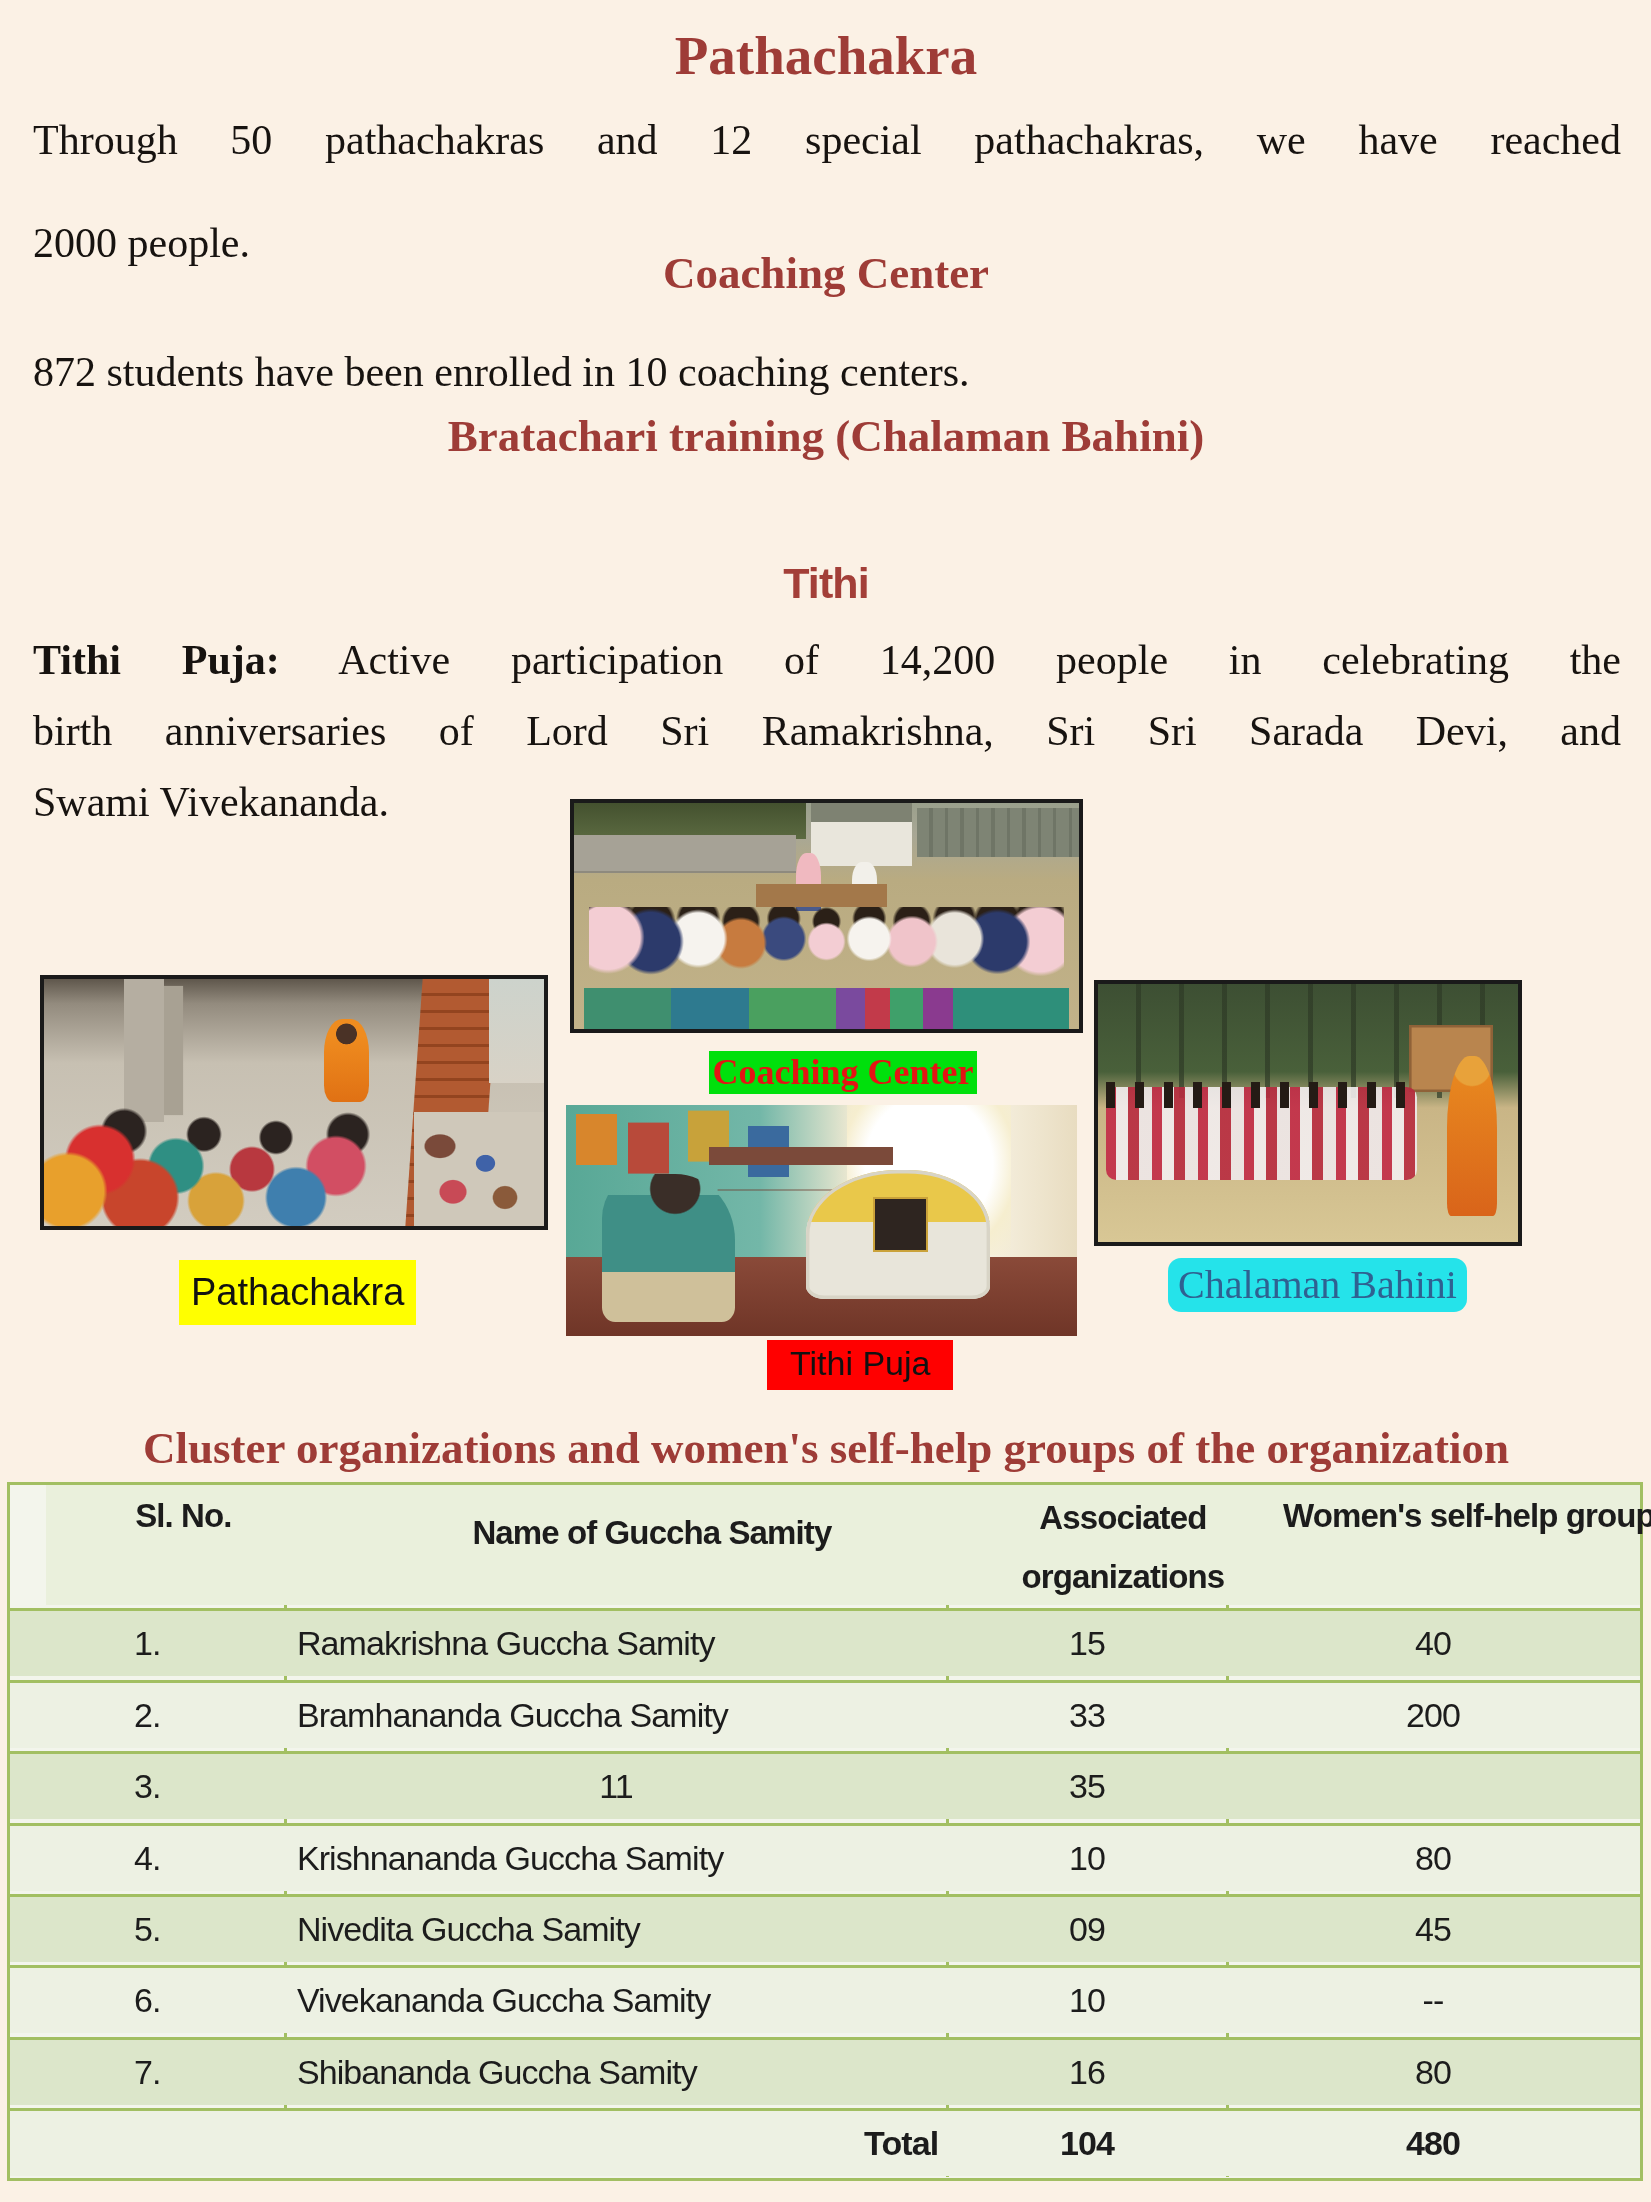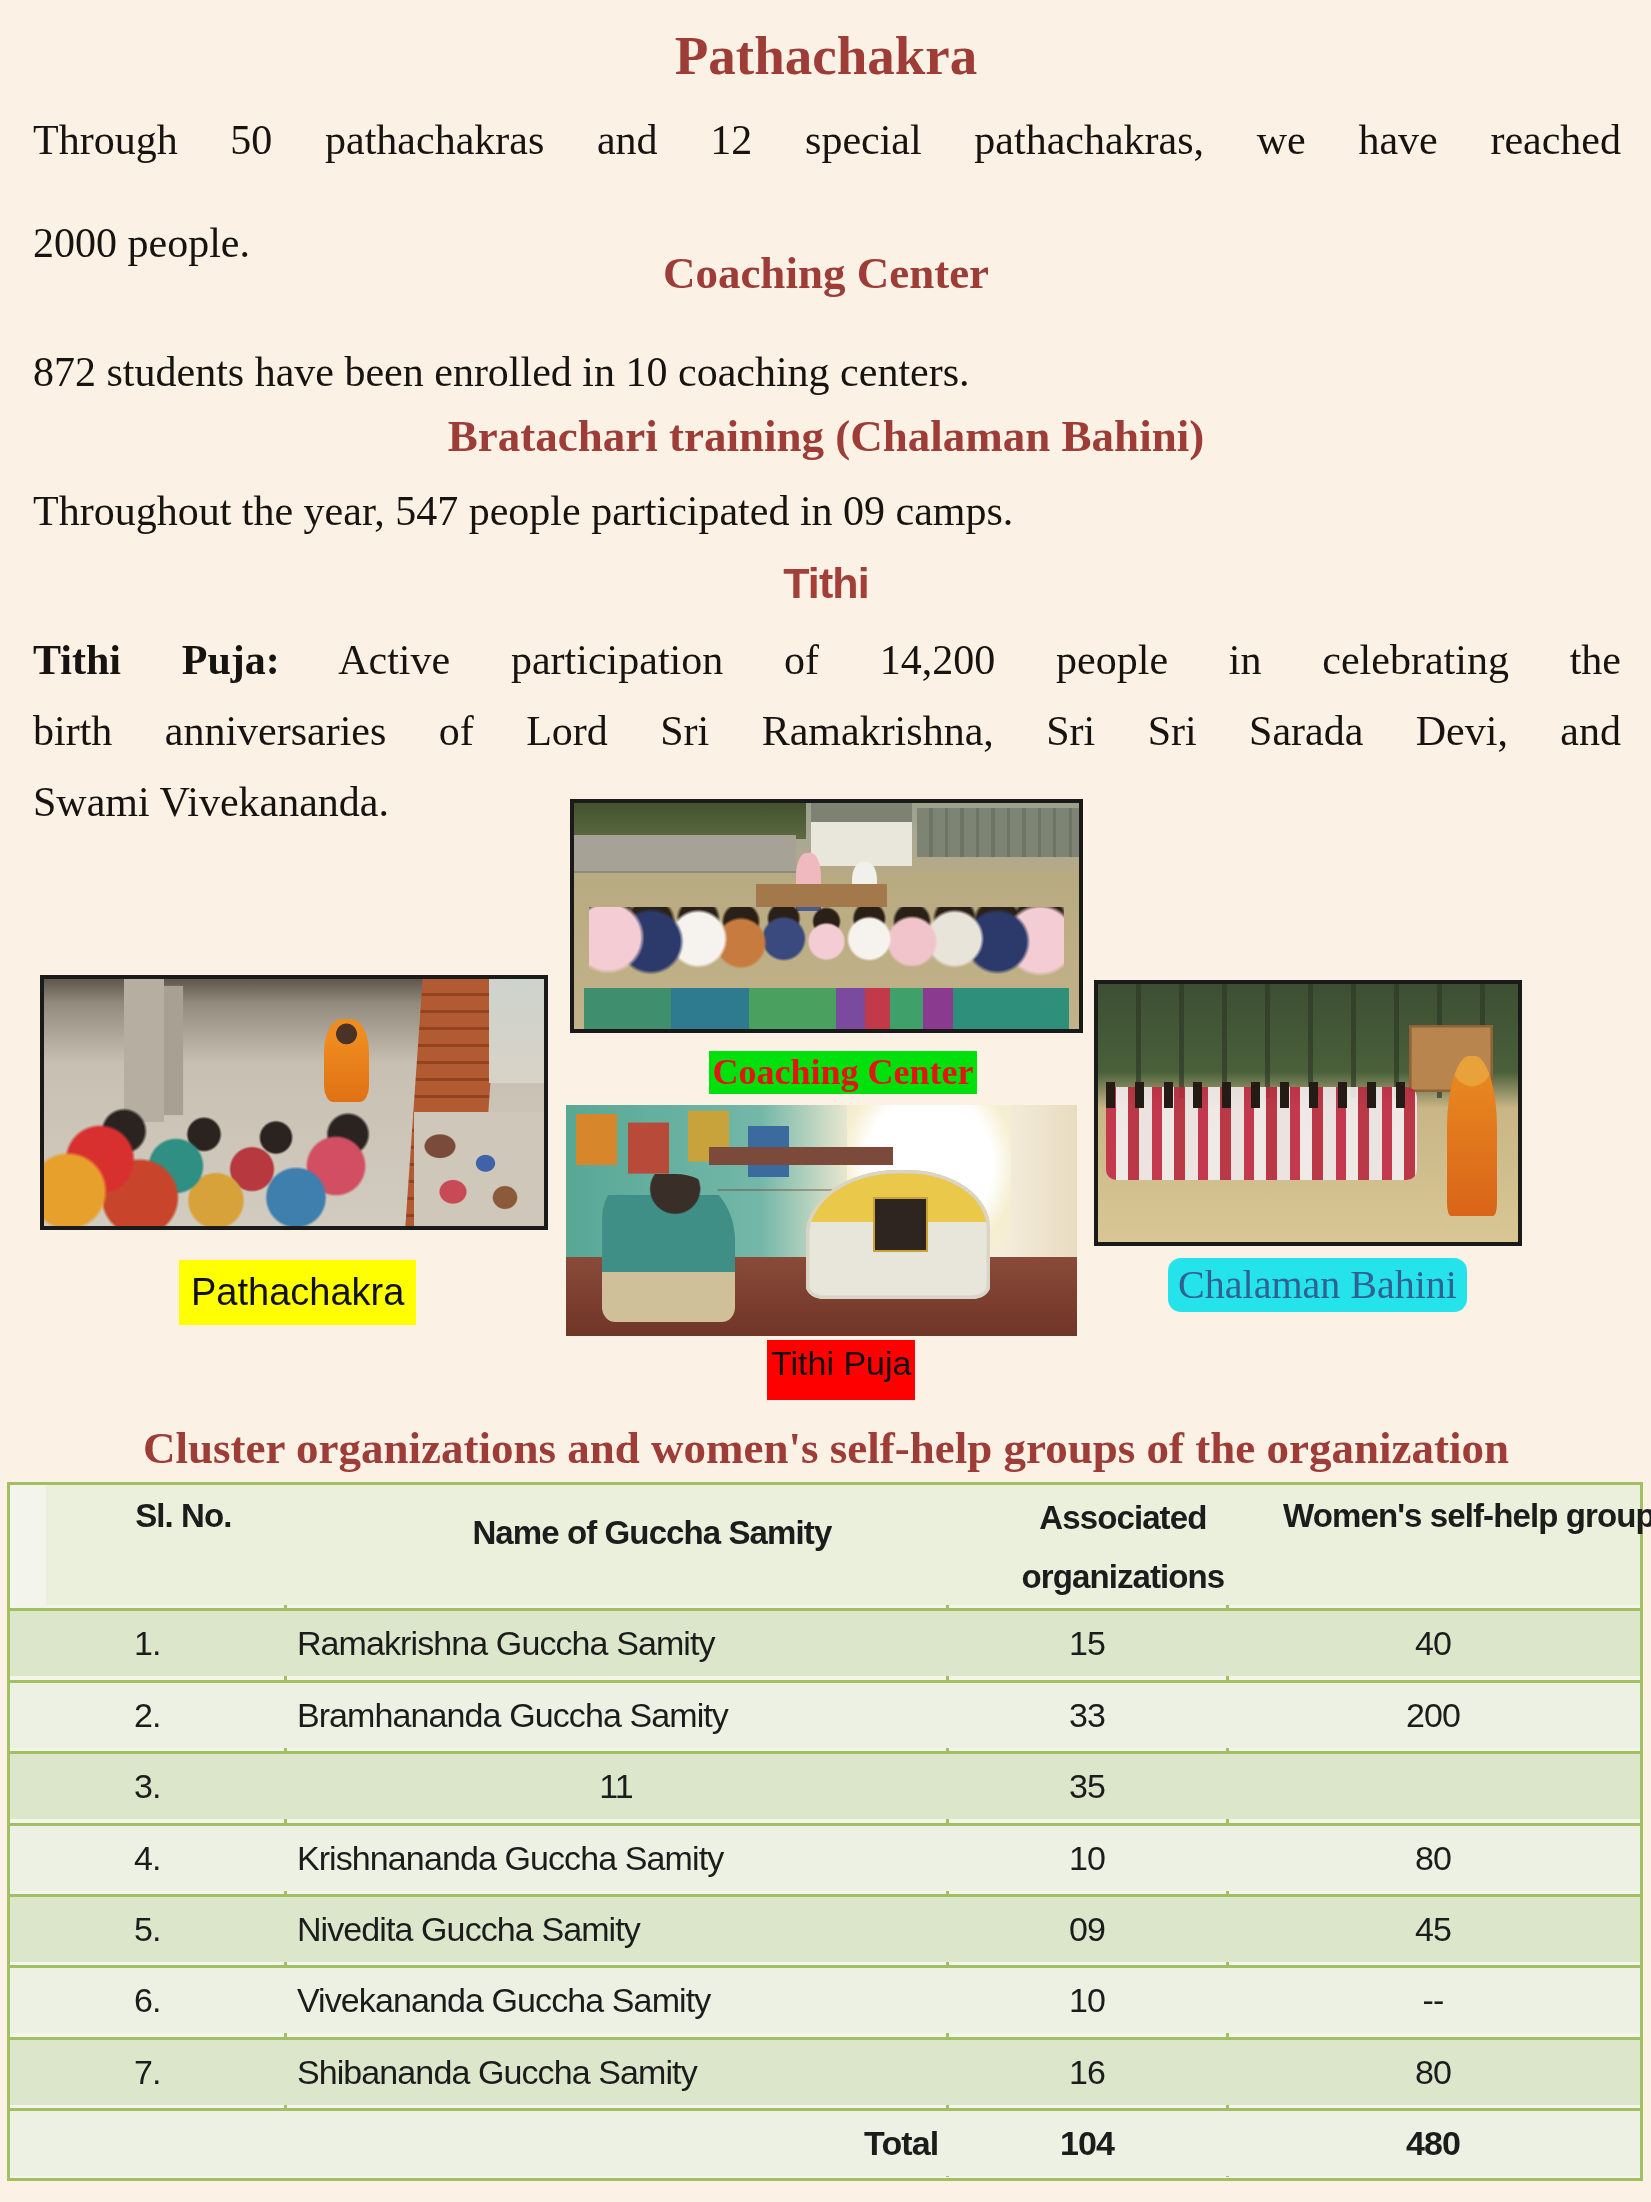--- a/index.html
+++ b/index.html
@@ -54,21 +54,20 @@
 
   <div class="abs bodyline just" style="top:114px;">Through 50 pathachakras and 12 special pathachakras, we have reached</div>
   <div class="abs bodyline" style="top:217px;">2000 people.</div>
 
   <div class="abs heading" style="top:248px;">Coaching Center</div>
 
   <div class="abs bodyline" style="top:346px;">872 students have been enrolled in 10 coaching centers.</div>
 
   <div class="abs heading" style="top:411px;">Bratachari training (Chalaman Bahini)</div>
 
-  <div class="abs bodyline" style="top:485px;">Throughout the year, 547 people participated in 09 camps.</div>
 
   <div class="abs heading sans-heading" style="top:559px;color:#a33f38;">Tithi</div>
 
   <div class="abs para" style="top:625px;">
     <span class="ln"><span class="b">Tithi Puja:</span> <span>Active participation of 14,200 people in celebrating the</span></span>
     <span class="ln">birth anniversaries of Lord Sri Ramakrishna, Sri Sri Sarada Devi, and</span>
     <span class="ln last">Swami Vivekananda.</span>
   </div>
 
   <div class="photo" style="left:40px;top:975px;width:508px;height:255px;">
@@ -152,21 +151,21 @@
     <div class="layer" style="left:2%;top:40%;width:74%;height:36%;background:
       repeating-linear-gradient(90deg,#c22a46 0 10.3px,#f3eef0 10.3px 22.4px,#b82a3f 22.4px 33px,#efe8ea 33px 46px);border-radius:10.3px;opacity:.9;"></div>
     <div class="layer" style="left:2%;top:38%;width:74%;height:10%;background:repeating-linear-gradient(90deg,#241b15 0 8.6px,transparent 8.6px 29px);"></div>
     <div class="layer" style="right:5%;top:28%;width:12%;height:62%;background:radial-gradient(circle at 50% 7%,#e8a23a 0 12%,transparent 13%),linear-gradient(180deg,#e8881f 10%,#d9641a 100%);border-radius:45% 45% 8% 8%;"></div>
   </div>
 
   <div class="cap" style="left:709px;top:1051px;width:268px;height:43px;line-height:43px;background:#00e00c;color:#e41414;font-weight:bold;font-size:36px;font-family:'Liberation Serif',serif;">Coaching Center</div>
 
   <div class="cap" style="left:179px;top:1260px;height:65px;line-height:65px;padding:0 12px;background:#ffff00;color:#111111;font-size:38px;font-family:'Liberation Sans',sans-serif;">Pathachakra</div>
 
-  <div class="cap" style="left:767px;top:1340px;height:60px;line-height:46px;padding:0 4px;background:#ff0000;color:#111111;font-size:34px;font-family:'Liberation Sans',sans-serif;">Tithi Puja</div>
+  <div class="cap" style="left:767px;top:1340px;height:50px;line-height:46px;padding:0 23px;background:#ff0000;color:#111111;font-size:34px;font-family:'Liberation Sans',sans-serif;">Tithi Puja</div>
 
   <div class="cap" style="left:1168px;top:1258px;width:299px;height:54px;line-height:54px;background:#25e3ea;color:#2f6191;font-size:40px;font-family:'Liberation Serif',serif;border-radius:13px;">Chalaman Bahini</div>
 
   <div class="abs heading" style="top:1423px;">Cluster organizations and women's self-help groups of the organization</div>
 
   <div class="gtable">
     <div class="vline v1"></div>
     <div class="vline v2"></div>
     <div class="vline v3"></div>
 

